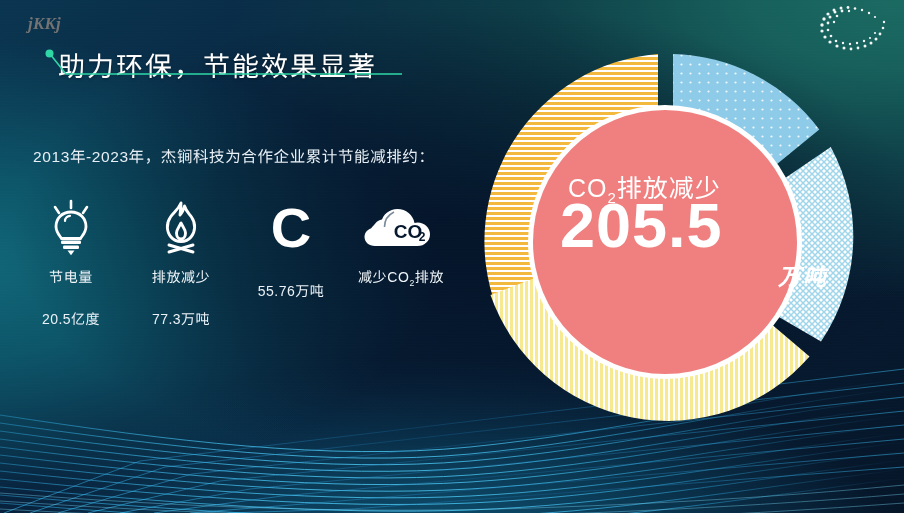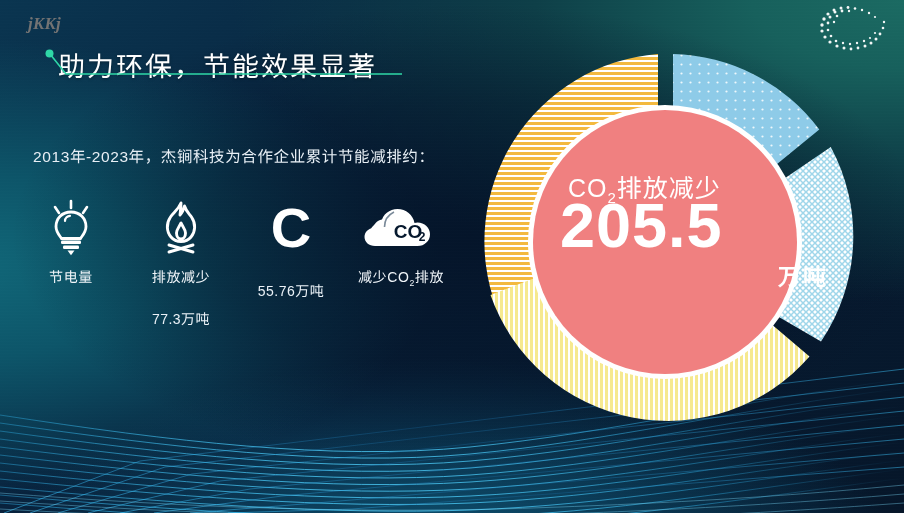--- a/index.html
+++ b/index.html
@@ -82,21 +82,21 @@
   }
   .ct-top sub{font-size:.6em;}
   .ct-num{
     position:absolute;left:14px;top:26px;
     color:#ffffff;font-size:63px;font-weight:bold;letter-spacing:1px;line-height:1;
     white-space:nowrap;
     text-align:center;
   }
   .ct-unit{
     position:absolute;right:8px;top:90px;
-    color:#ffffff;font-size:23px;font-weight:bold;letter-spacing:2px;white-space:nowrap;
+    color:#ffffff;font-size:23px;font-weight:bold;letter-spacing:2px;white-space:nowrap;font-style:italic;
   }
 </style>
 </head>
 <body>
 
 <div id="slide">
 
   <div class="bg-base"></div>
   <div class="bg-dark-core"></div>
   <div class="bg-noise"></div>
@@ -214,20 +214,21 @@
             <path d="M6 27 H2" opacity="0"></path>
           </g>
           <path d="M25 14 C16 14 10 20.5 10 28.5 C10 34 13.5 37.5 15.5 40.5 L34.5 40.5 C36.5 37.5 40 34 40 28.5 C40 20.5 34 14 25 14 Z" fill="none" stroke="#ffffff" stroke-width="2.8"></path>
           <path d="M19 23 C19 20 21.5 18 24 17.8" fill="none" stroke="#ffffff" stroke-width="2.2" stroke-linecap="round"></path>
           <rect x="15" y="42.5" width="20" height="3.6" rx="1.3" fill="#ffffff"></rect>
           <rect x="17" y="47.5" width="16" height="3.6" rx="1.3" fill="#ffffff"></rect>
           <path d="M21.5 52.6 H28.5 L25 57.2 Z" fill="#ffffff"></path>
         </svg>
       </div>
       <div class="stat-label">节电量</div>
+      <div class="stat-value">20.5亿度</div>
     </div>
 
     <div class="stat">
       <div class="stat-icon">
         <svg width="50" height="58" viewBox="0 0 50 58">
           <g fill="none" stroke="#ffffff" stroke-width="2.9" stroke-linejoin="round" stroke-linecap="round">
             <path d="M25 5 C22 12 18 14 14.5 19 C10 25.5 10.5 34 15 39 C17.5 42 21 43.5 25 43.5
                      C29 43.5 32.5 42 35 39 C39.5 34 40 25.5 35.5 19 C33 15.5 30 13 28.5 8
                      C27.5 12 26 15 24 17 C24.5 12.5 25 9 25 5 Z"></path>
             <path d="M25 25 C23 29 20.5 31.5 20.5 35 C20.5 38.5 22.5 41 25 41

